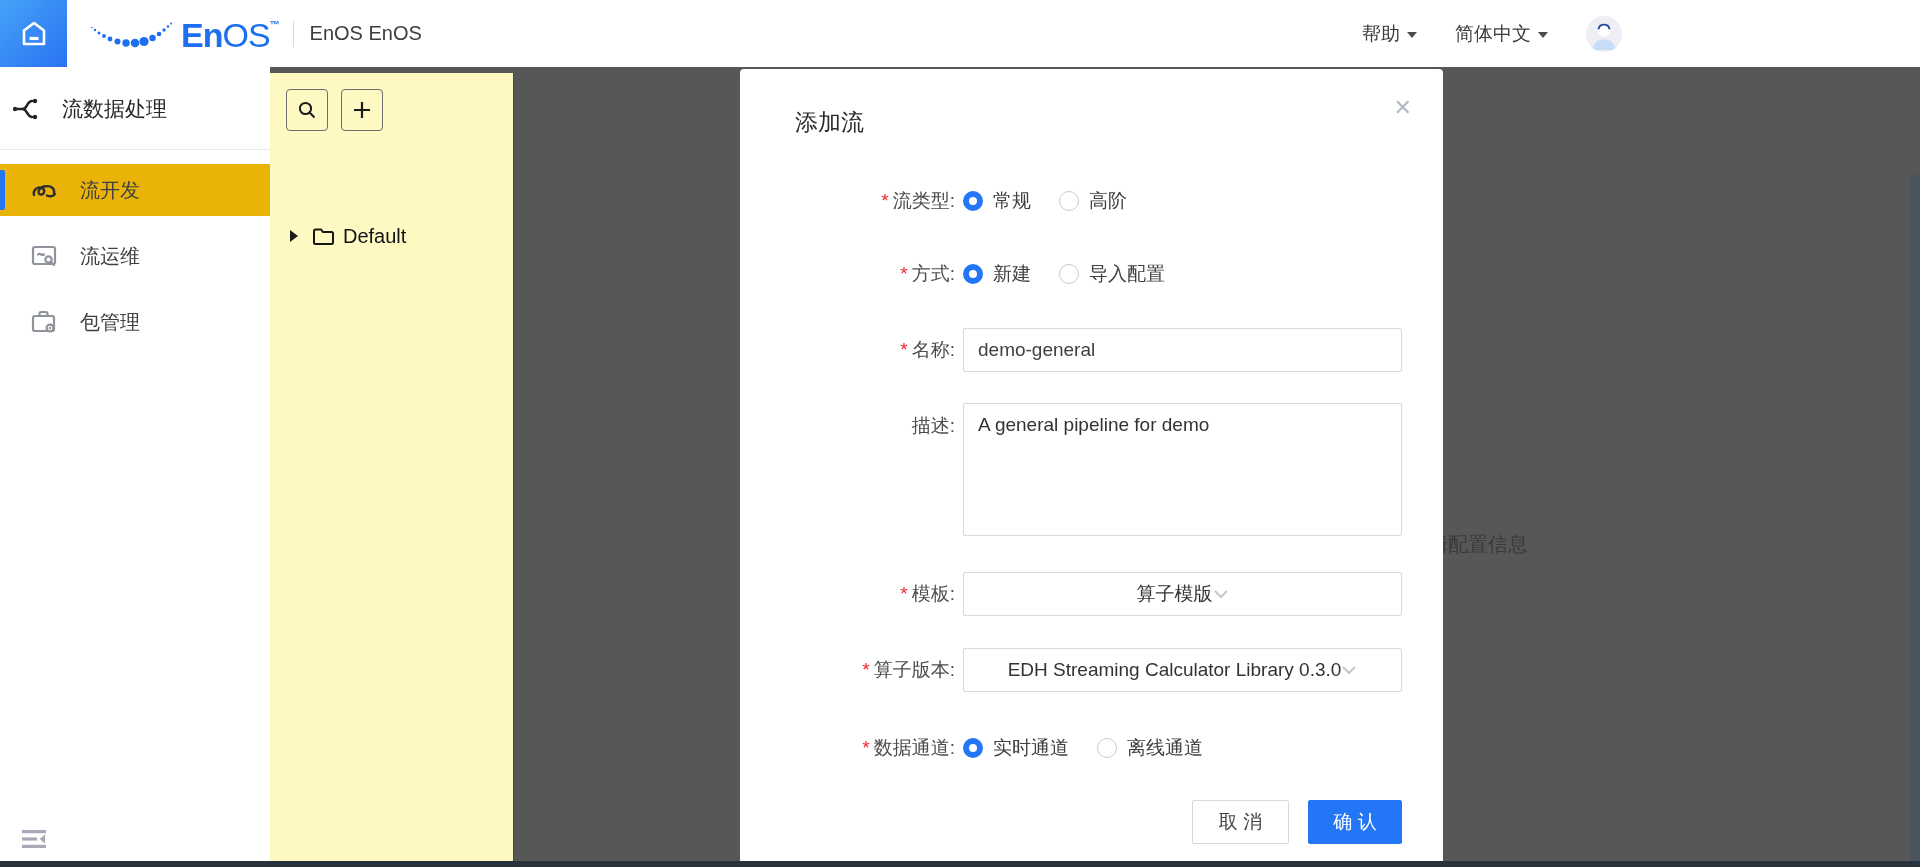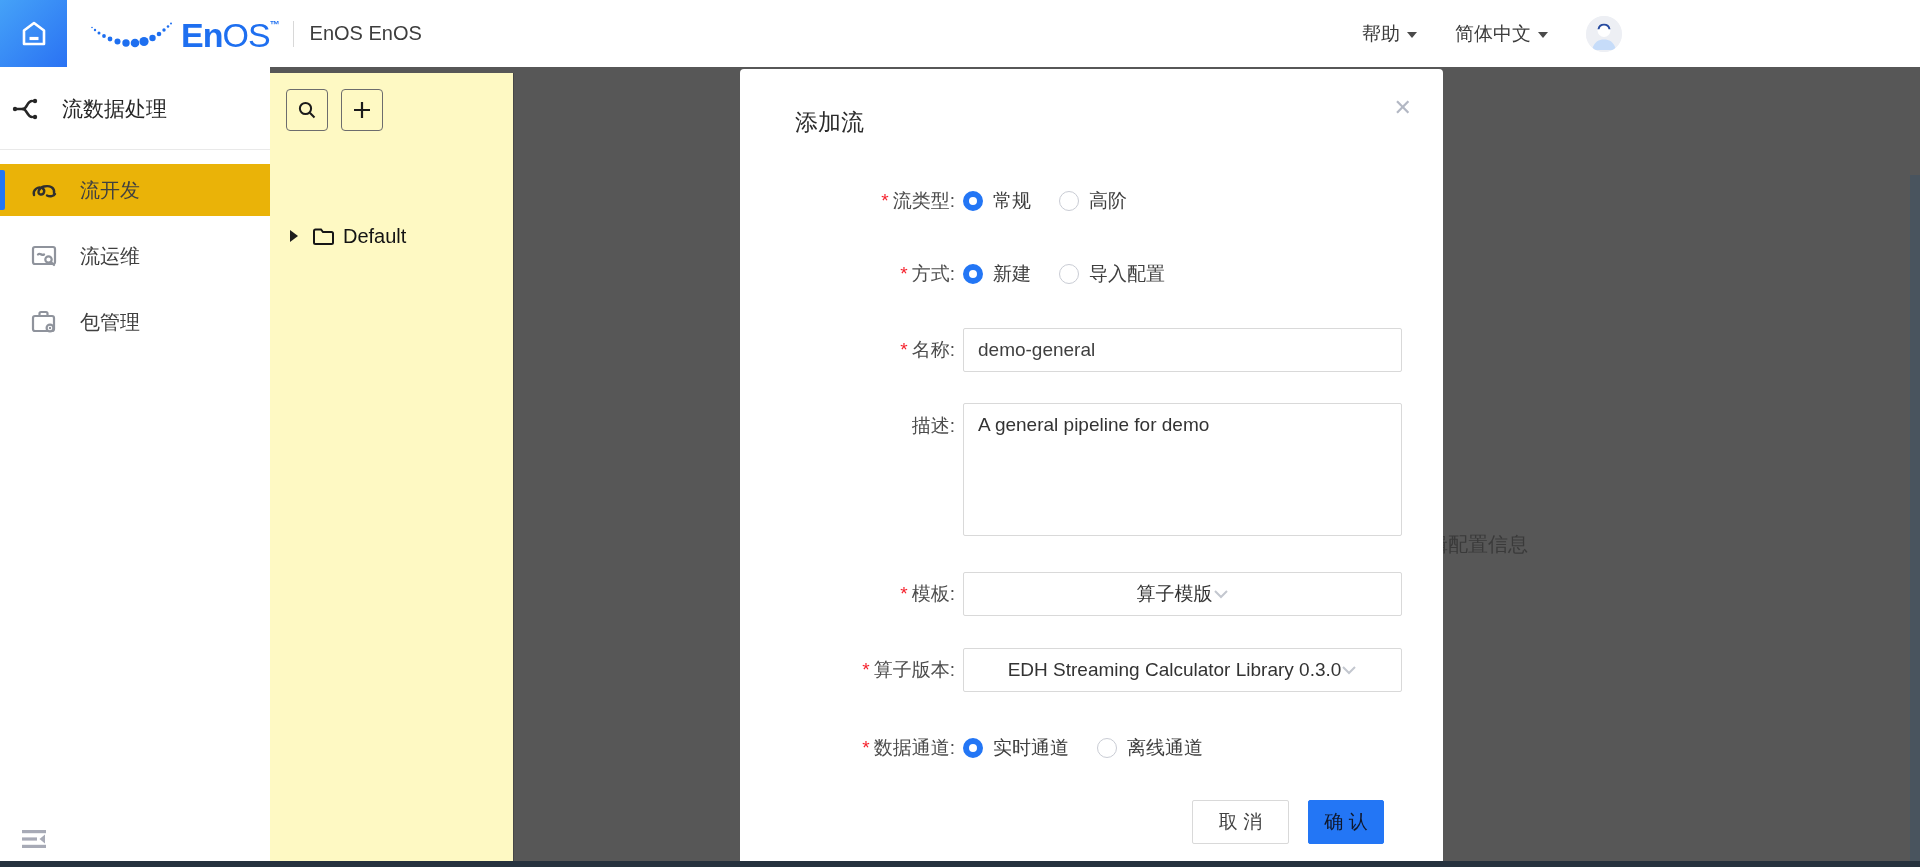--- a/index.html
+++ b/index.html
@@ -82,21 +82,21 @@
     font-family:"Liberation Sans", sans-serif; }
   .tarea { width:439px; height:133px; border:1px solid #d9d9d9; border-radius:2px;
     font-size:19px; color:#333; padding:10px 14px; resize:none; outline:none;
     font-family:"Liberation Sans", sans-serif; }
   .select { width:439px; height:44px; border:1px solid #d9d9d9; border-radius:2px;
     display:flex; align-items:center; padding:0 14px; font-size:19px; color:#333;
     cursor:pointer; justify-content:center; }
   .btn { height:44px; border-radius:2px; font-size:19px; display:flex; align-items:center;
     justify-content:center; cursor:pointer; position:absolute; top:731px; }
   .btn.cancel { left:452px; width:97px; background:#fff; border:1px solid #d9d9d9; color:#434343; }
-  .btn.ok { left:568px; width:76px; background:#2376f5; border:1px solid #2376f5; color:#0f172a;text-align:right; }
+  .btn.ok { left:568px; width:94px; background:#2376f5; border:1px solid #2376f5; color:#ffffff;text-align:right; }
   svg { display:block; }
 </style>
 </head>
 <body>
 
 <div class="header">
   <div class="home-btn">
     <span>
       <svg width="34" height="34" viewBox="0 0 34 34">
         <path d="M7 27 V13.5 L17 6 L27 13.5 V27 Z" fill="none" stroke="#fff" stroke-width="2.6" stroke-linejoin="round"></path>

